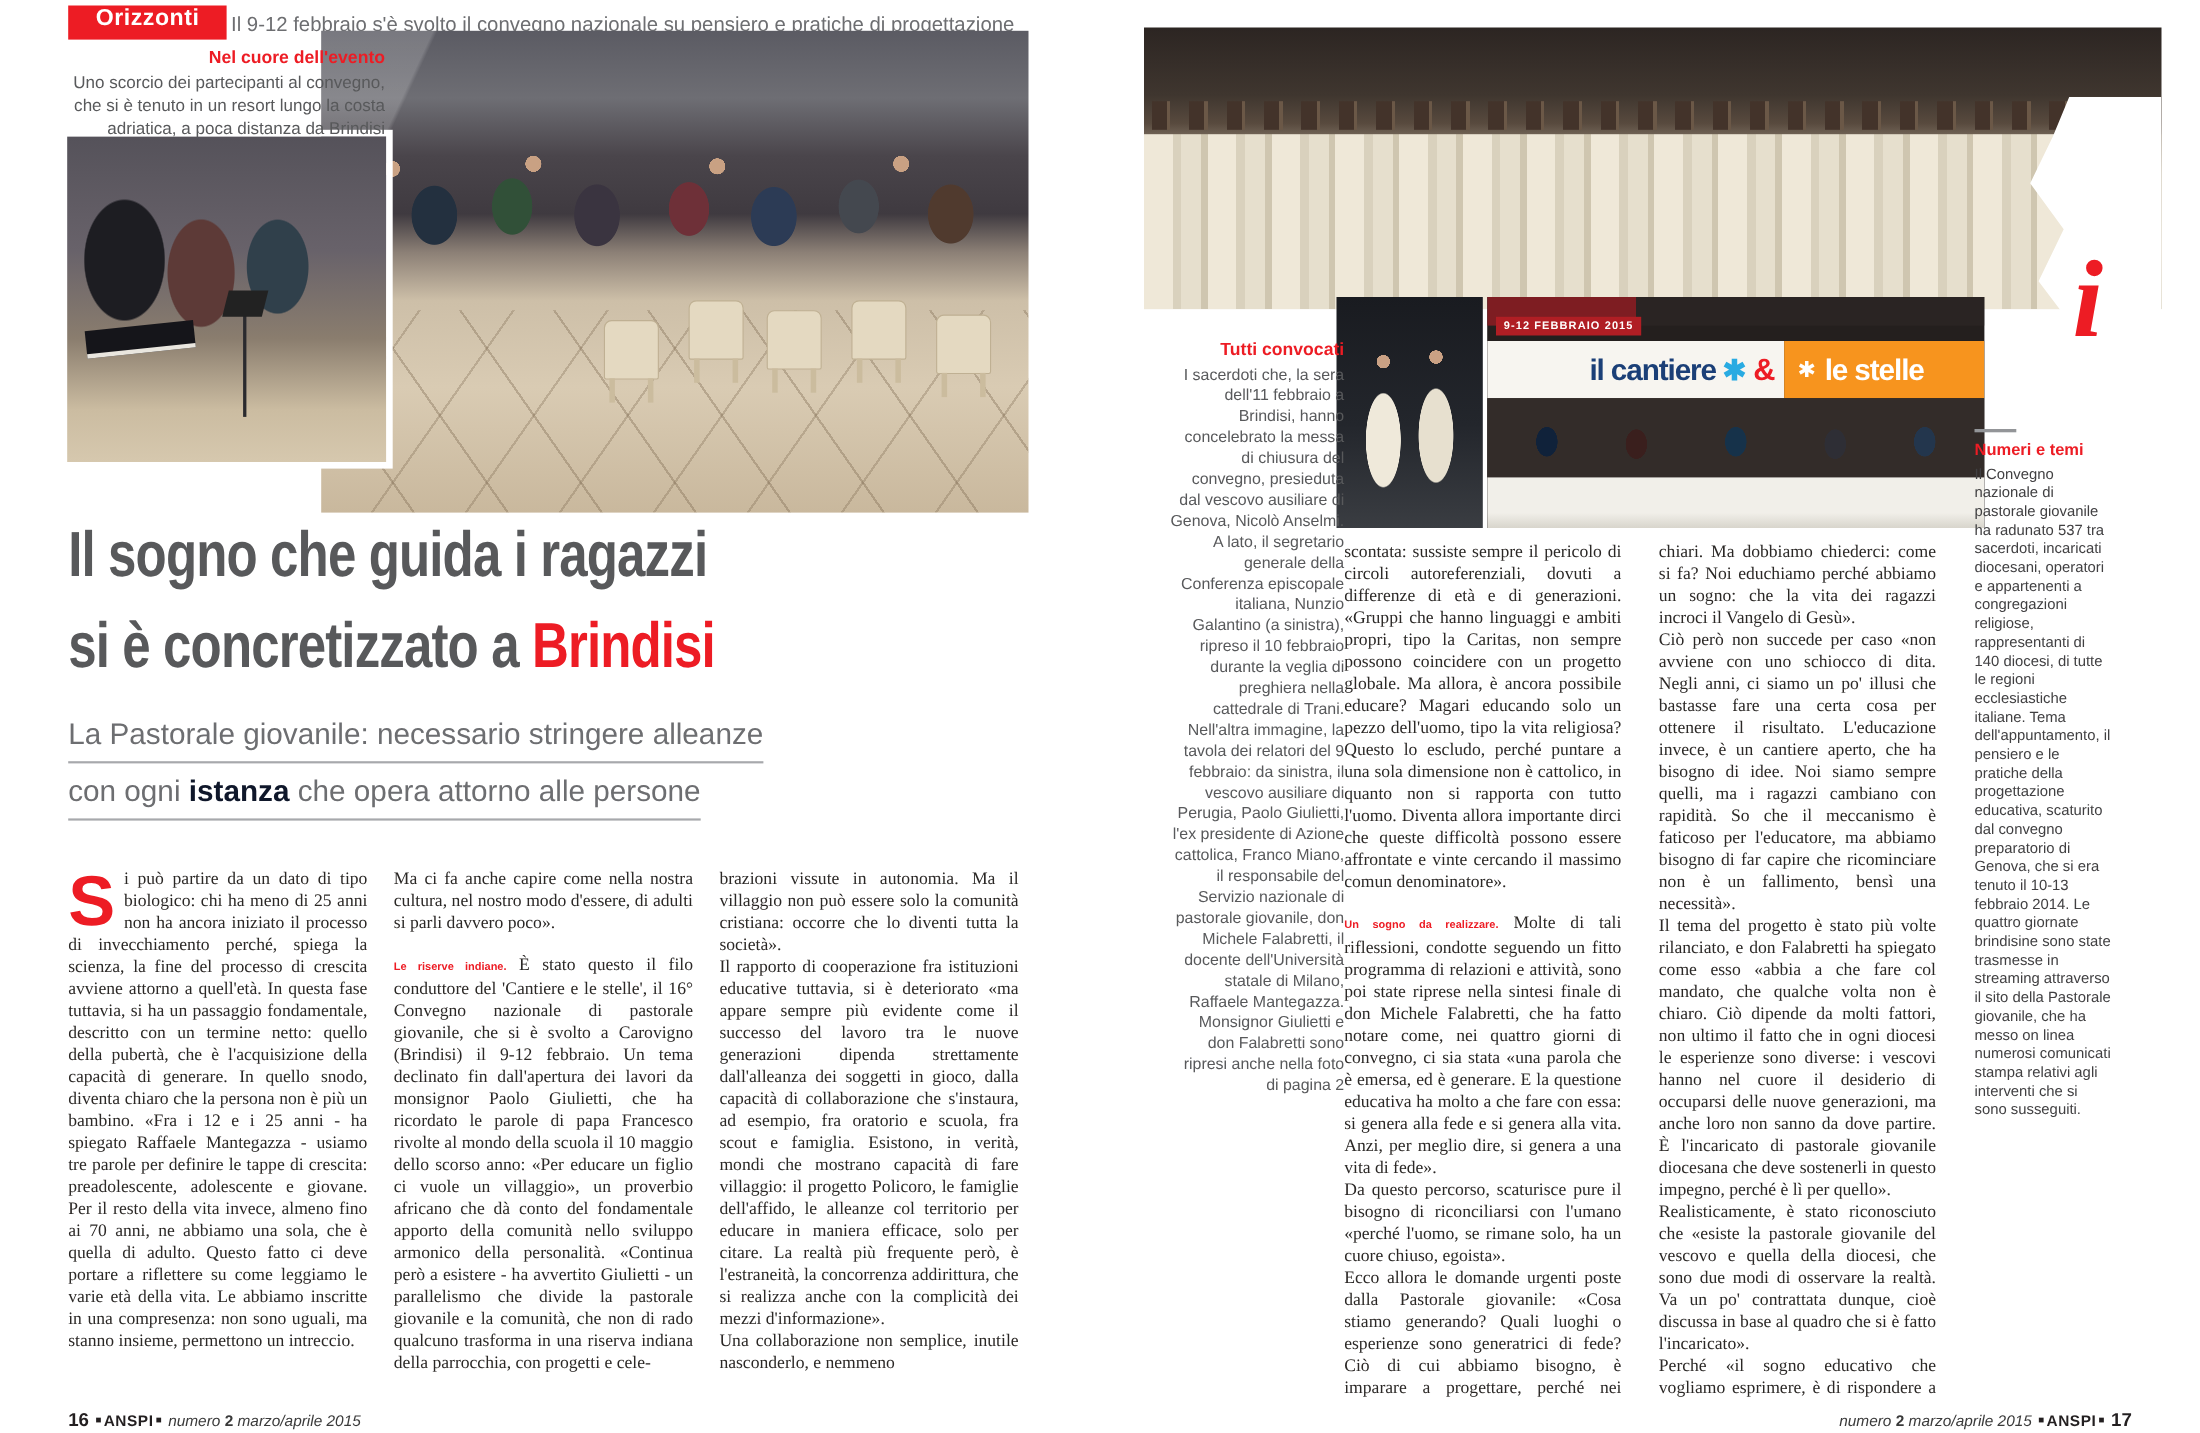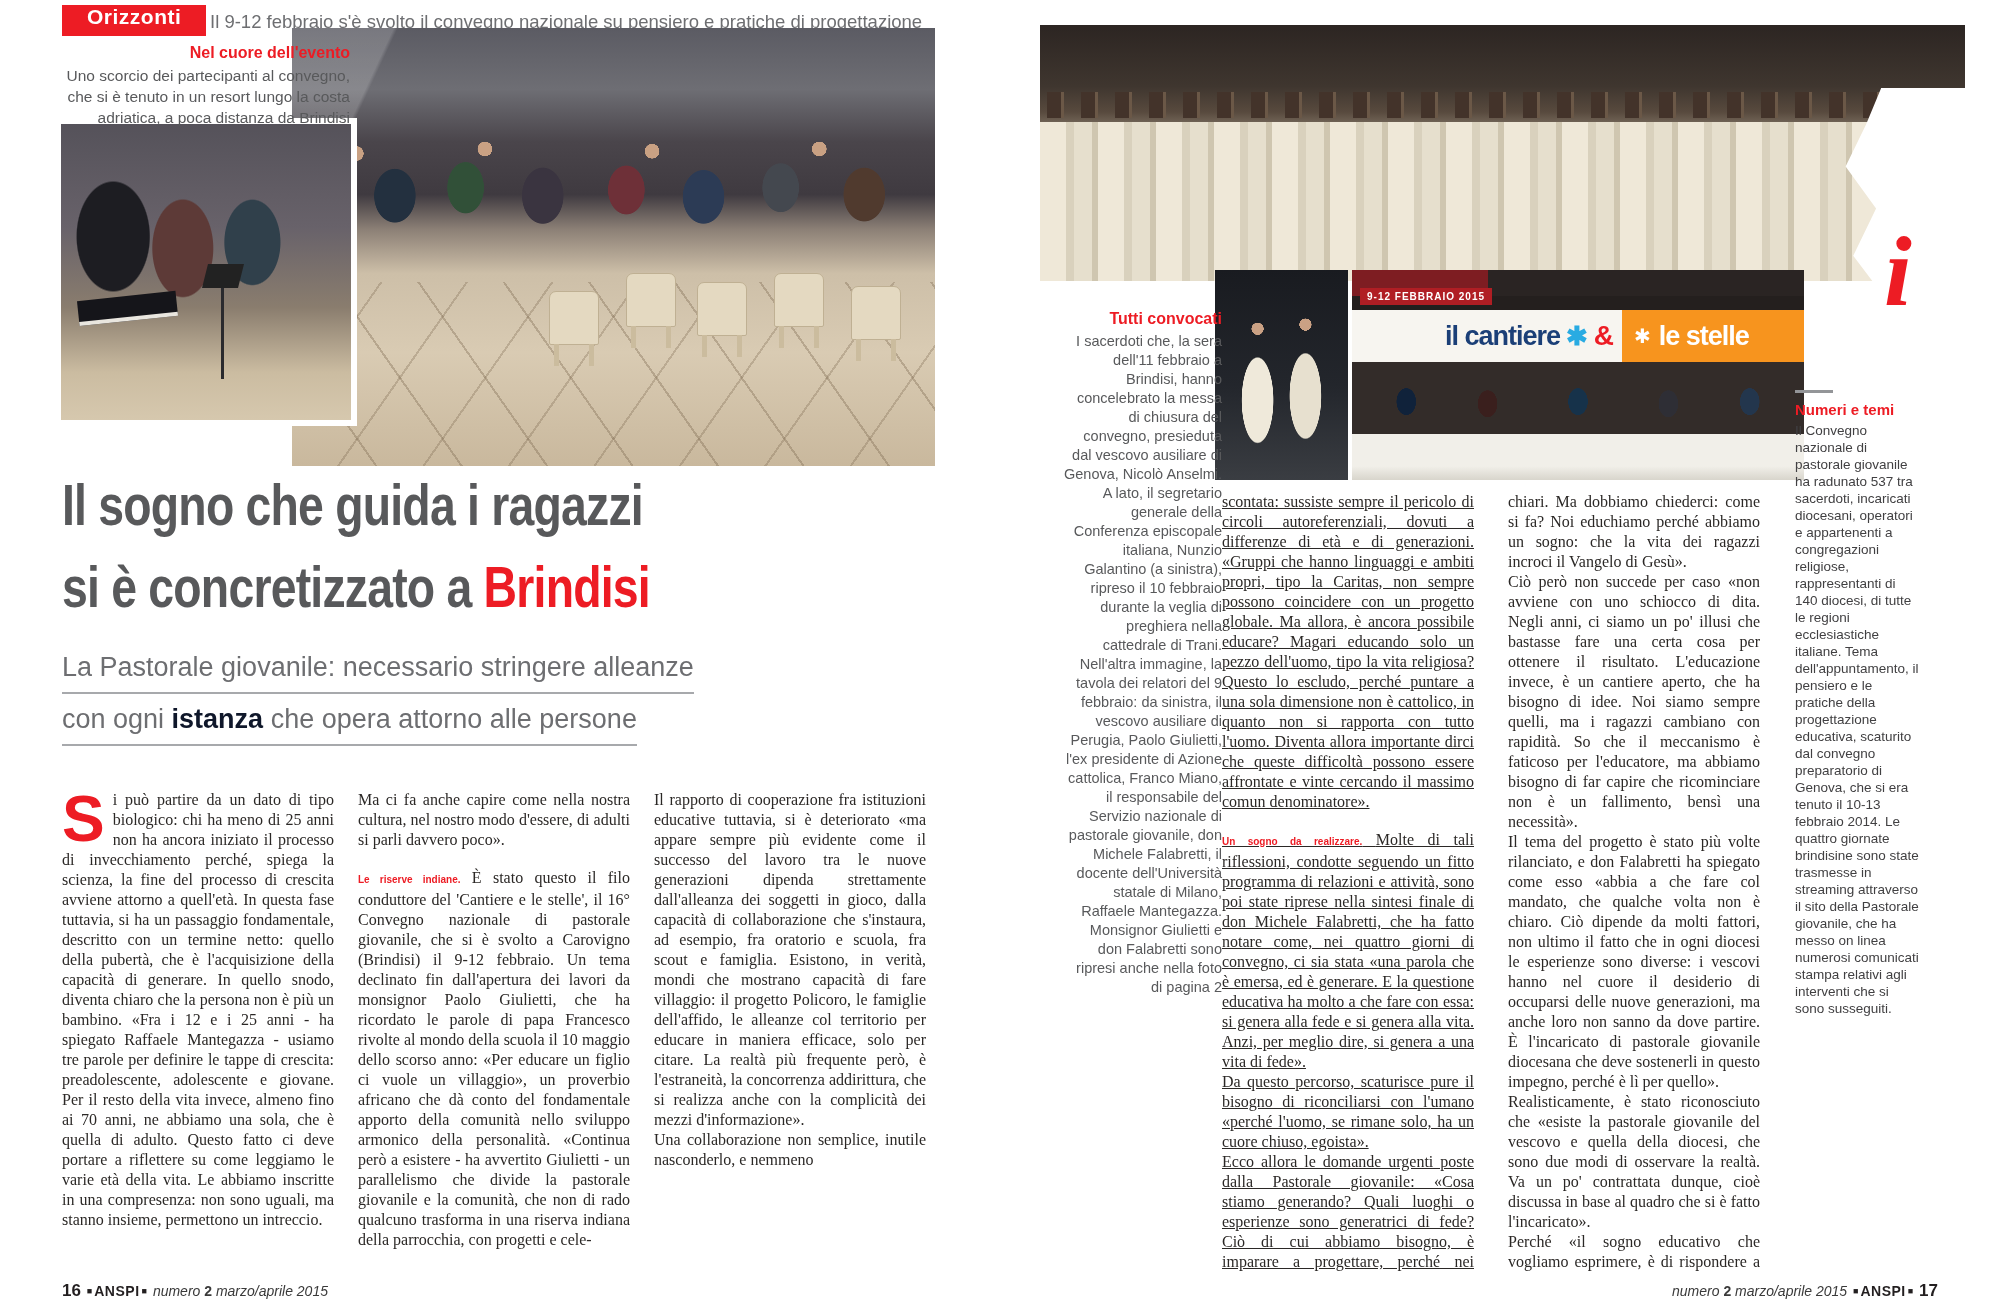--- a/index.html
+++ b/index.html
@@ -127,21 +127,21 @@
   .bodycol p{margin:0;}
   .lead-in{font-family:"Liberation Sans",sans-serif;font-weight:bold;color:#ed1c24;font-size:10px;}
   .para-space{margin-top:18px !important;}
   .dropcap{
     float:left;color:#ed1c24;font-family:"Liberation Sans",sans-serif;font-weight:bold;
     font-size:64px;line-height:50px;padding:4px 8px 0 0;
   }
   .col-l1{left:62px;top:790px;width:272px;height:484px;}
   .col-l2{left:358px;top:790px;width:272px;height:484px;}
   .col-l3{left:654px;top:790px;width:272px;height:484px;}
-  .col-r1{left:1222px;top:492px;width:252px;height:782px;text-decoration:underline;}
+  .col-r1{left:1222px;top:492px;width:252px;height:782px;}
   .col-r2{left:1508px;top:492px;width:252px;height:782px;}
   
   .caption-right{position:absolute;left:1064px;top:310px;width:158px;text-align:right;}
   .caption-right .cap-title{color:#ed1c24;font-weight:bold;font-size:16px;margin-bottom:4px;}
   .caption-right .cap-body{color:#58595b;font-size:14.5px;line-height:19px;}
   
   .sidebar{position:absolute;left:1795px;top:390px;width:124px;text-align:left;}
   .sidebar-rule{width:38px;height:3px;background:#939598;margin-bottom:8px;}
   .sidebar .sb-title{color:#ed1c24;font-weight:bold;font-size:15px;margin-bottom:4px;}
   .sidebar .sb-body{color:#414042;font-size:13.5px;line-height:17px;}
@@ -197,20 +197,21 @@
   </div>
 
   <div class="bodycol col-l1">
     <p><span class="dropcap">S</span><span>i può partire da un dato di tipo biologico: chi ha meno di 25 anni non ha ancora iniziato il processo di invecchiamento perché, spiega la scienza, la fine del processo di crescita avviene attorno a quell'età. In questa fase tuttavia, si ha un passaggio fondamentale, descritto con un termine netto: quello della pubertà, che è l'acquisizione della capacità di generare. In quello snodo, diventa chiaro che la persona non è più un bambino. «Fra i 12 e i 25 anni - ha spiegato Raffaele Mantegazza - usiamo tre parole per definire le tappe di crescita: preadolescente, adolescente e giovane. Per il resto della vita invece, almeno fino ai 70 anni, ne abbiamo una sola, che è quella di adulto. Questo fatto ci deve portare a riflettere su come leggiamo le varie età della vita. Le abbiamo inscritte in una compresenza: non sono uguali, ma stanno insieme, permettono un intreccio.</span></p>
   </div>
   <div class="bodycol col-l2">
     <p>Ma ci fa anche capire come nella nostra cultura, nel nostro modo d'essere, di adulti si parli davvero poco».</p>
     <p class="para-space"><span class="lead-in">Le riserve indiane.</span> <span>È stato questo il filo conduttore del 'Cantiere e le stelle', il 16° Convegno nazionale di pastorale giovanile, che si è svolto a Carovigno (Brindisi) il 9-12 febbraio. Un tema declinato fin dall'apertura dei lavori da monsignor Paolo Giulietti, che ha ricordato le parole di papa Francesco rivolte al mondo della scuola il 10 maggio dello scorso anno: «Per educare un figlio ci vuole un villaggio», un proverbio africano che dà conto del fondamentale apporto della comunità nello sviluppo armonico della personalità. «Continua però a esistere - ha avvertito Giulietti - un parallelismo che divide la pastorale giovanile e la comunità, che non di rado qualcuno trasforma in una riserva indiana della parrocchia, con progetti e cele-</span></p>
   </div>
   <div class="bodycol col-l3">
+    <p>brazioni vissute in autonomia. Ma il villaggio non può essere solo la comunità cristiana: occorre che lo diventi tutta la società».</p>
     <p>Il rapporto di cooperazione fra istituzioni educative tuttavia, si è deteriorato «ma appare sempre più evidente come il successo del lavoro tra le nuove generazioni dipenda strettamente dall'alleanza dei soggetti in gioco, dalla capacità di collaborazione che s'instaura, ad esempio, fra oratorio e scuola, fra scout e famiglia. Esistono, in verità, mondi che mostrano capacità di fare villaggio: il progetto Policoro, le famiglie dell'affido, le alleanze col territorio per educare in maniera efficace, solo per citare. La realtà più frequente però, è l'estraneità, la concorrenza addirittura, che si realizza anche con la complicità dei mezzi d'informazione».</p>
     <p>Una collaborazione non semplice, inutile nasconderlo, e nemmeno</p>
   </div>
 
   <div class="photo photo-main-right">
     <div class="heads-row"></div>
     <div class="robes-row"></div>
   </div>
   <div class="torn-paper"></div>
   <div class="rubric-initial">i</div>

